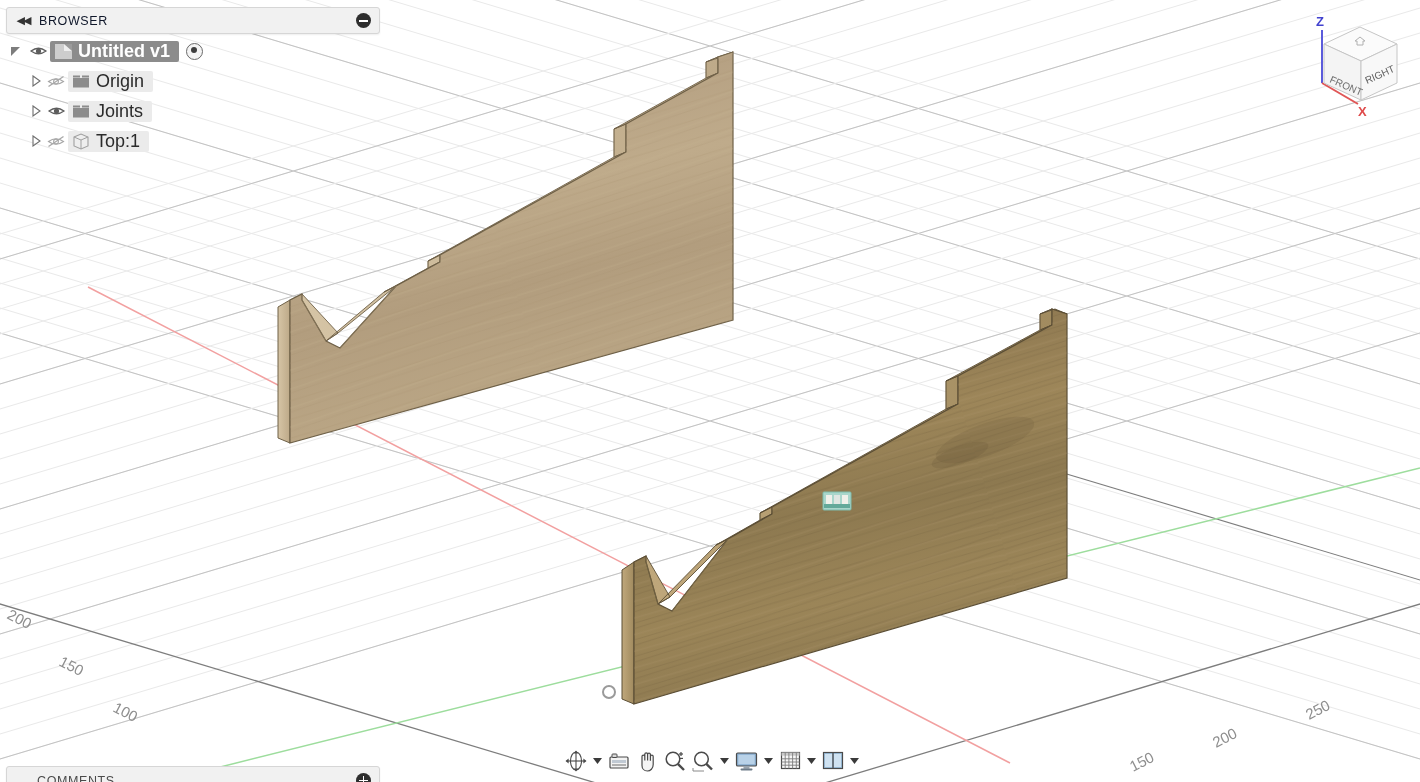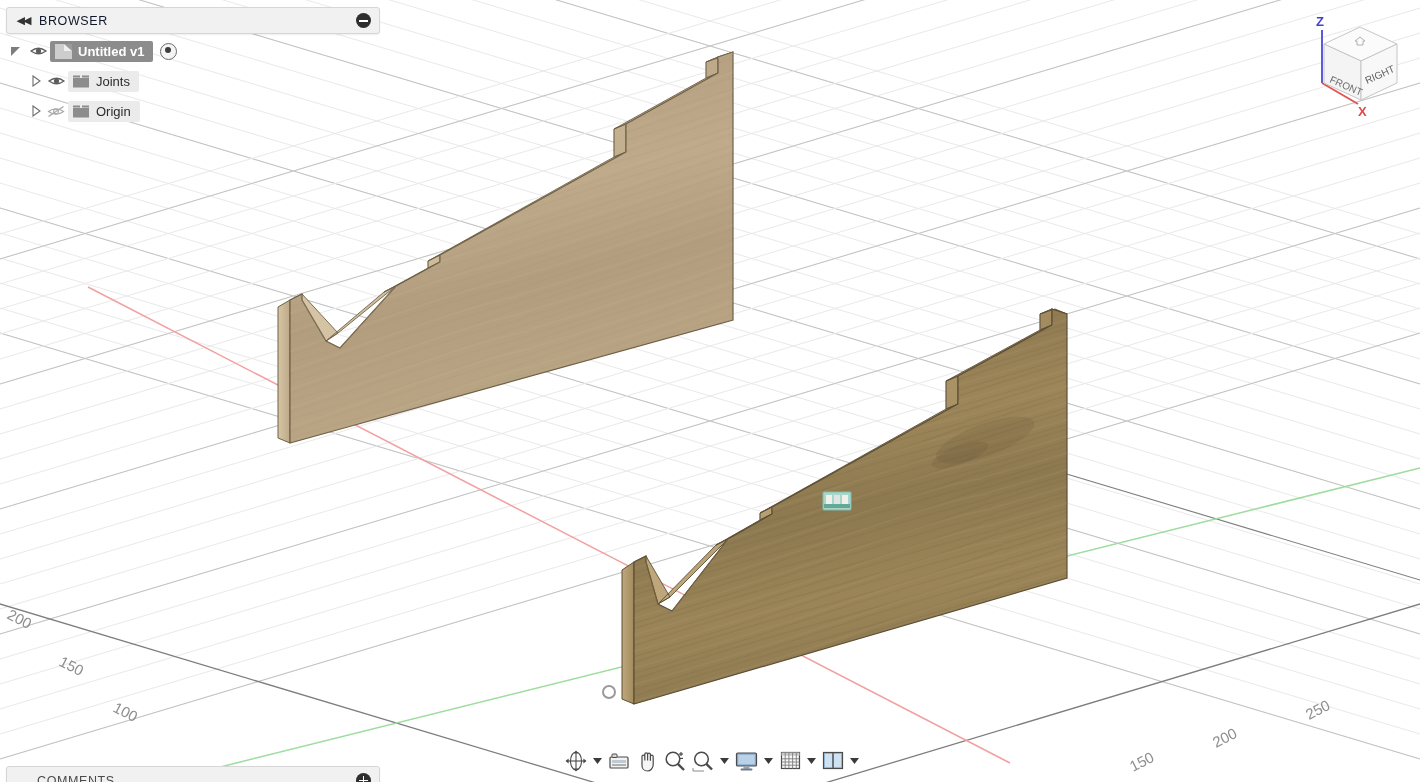--- a/index.html
+++ b/index.html
@@ -107,21 +107,21 @@
   .eye-cell {
     width: 24px; min-width: 24px;
     display: flex; align-items: center; justify-content: center;
     cursor: pointer;
   }
   .icon-cell {
     width: 26px; min-width: 26px;
     display: flex; align-items: center; justify-content: center;
   }
   .node-label {
-    font-size: 13px;
+    font-size: 18px;
     color: #2b2b2b;
     padding-left: 2px;
   }
   .radio-dot {
     width: 17px; height: 17px;
     border-radius: 50%;
     border: 1.6px solid #6a6a6a;
     background: #f4f4f4;
     position: relative;
     margin-left: 7px;
@@ -487,64 +487,88 @@
 
 
 
       <div class="tree-row" style="padding-left:22px;">
         <span class="disc-tri">
           <svg width="11" height="12" viewBox="0 0 11 12">
             <path d="M2 1 L9 6 L2 11 Z" fill="none" stroke="#6e6e6e" stroke-width="1.1"></path>
           </svg>
         </span>
         <span class="eye-cell">
+          <svg width="18" height="13" viewBox="0 0 18 13">
+            <path d="M1.5 6.5 Q9 1 16.5 6.5 Q9 12 1.5 6.5 Z" fill="none" stroke="#a8a8a8" stroke-width="1.2"></path>
+            <circle cx="9" cy="6.5" r="2.4" fill="none" stroke="#a8a8a8" stroke-width="1.1"></circle>
+            <line x1="1.5" y1="11.5" x2="16.5" y2="1.5" stroke="#a8a8a8" stroke-width="1.3"></line>
+          </svg>
+        </span>
+        <span class="chip">
+          <span class="icon-cell">
+            <svg width="19" height="16" viewBox="0 0 19 16">
+              <rect x="1" y="2.5" width="7" height="2" fill="#8c8c8c"></rect>
+              <rect x="10" y="2.5" width="7" height="2" fill="#8c8c8c"></rect>
+              <rect x="1" y="5" width="16" height="9.5" fill="#8c8c8c"></rect>
+            </svg>
+          </span>
+          <span class="node-label">Origin</span>
+        </span>
+      </div>
+
+      <div class="tree-row" style="padding-left:22px;">
+        <span class="disc-tri">
+          <svg width="11" height="12" viewBox="0 0 11 12">
+            <path d="M2 1 L9 6 L2 11 Z" fill="none" stroke="#6e6e6e" stroke-width="1.1"></path>
+          </svg>
+        </span>
+        <span class="eye-cell">
           <svg width="17" height="12" viewBox="0 0 17 12">
             <path d="M1 6 Q8.5 0.5 16 6 Q8.5 11.5 1 6 Z" fill="none" stroke="#5d5d5d" stroke-width="1.3"></path>
             <circle cx="8.5" cy="6" r="2.6" fill="#5d5d5d"></circle>
           </svg>
         </span>
         <span class="chip">
           <span class="icon-cell">
             <svg width="19" height="16" viewBox="0 0 19 16">
               <rect x="1" y="2.5" width="7" height="2" fill="#8c8c8c"></rect>
               <rect x="10" y="2.5" width="7" height="2" fill="#8c8c8c"></rect>
               <rect x="1" y="5" width="16" height="9.5" fill="#8c8c8c"></rect>
             </svg>
           </span>
           <span class="node-label">Joints</span>
         </span>
       </div>
 
+
+
       <div class="tree-row" style="padding-left:22px;">
         <span class="disc-tri">
           <svg width="11" height="12" viewBox="0 0 11 12">
             <path d="M2 1 L9 6 L2 11 Z" fill="none" stroke="#6e6e6e" stroke-width="1.1"></path>
           </svg>
         </span>
         <span class="eye-cell">
           <svg width="18" height="13" viewBox="0 0 18 13">
             <path d="M1.5 6.5 Q9 1 16.5 6.5 Q9 12 1.5 6.5 Z" fill="none" stroke="#a8a8a8" stroke-width="1.2"></path>
             <circle cx="9" cy="6.5" r="2.4" fill="none" stroke="#a8a8a8" stroke-width="1.1"></circle>
             <line x1="1.5" y1="11.5" x2="16.5" y2="1.5" stroke="#a8a8a8" stroke-width="1.3"></line>
           </svg>
         </span>
         <span class="chip">
           <span class="icon-cell">
-            <svg width="19" height="16" viewBox="0 0 19 16">
-              <rect x="1" y="2.5" width="7" height="2" fill="#8c8c8c"></rect>
-              <rect x="10" y="2.5" width="7" height="2" fill="#8c8c8c"></rect>
-              <rect x="1" y="5" width="16" height="9.5" fill="#8c8c8c"></rect>
+            <svg width="18" height="17" viewBox="0 0 18 17">
+              <path d="M2 4 L9 1 L16 4 L16 13 L9 16 L2 13 Z" fill="#eeeeee" stroke="#a0a0a0" stroke-width="1.1"></path>
+              <path d="M2 4 L9 7 L16 4" fill="none" stroke="#a0a0a0" stroke-width="1"></path>
+              <path d="M9 7 L9 16" fill="none" stroke="#a0a0a0" stroke-width="1"></path>
             </svg>
           </span>
-          <span class="node-label">Origin</span>
+          <span class="node-label">Top:1</span>
         </span>
       </div>
-
-
-
 
     </div>
   </div>
 
   <div id="comments-bar">
     <span class="comments-title">COMMENTS</span>
     <span class="plus-circle"></span>
   </div>
 
   <div id="navbar">

